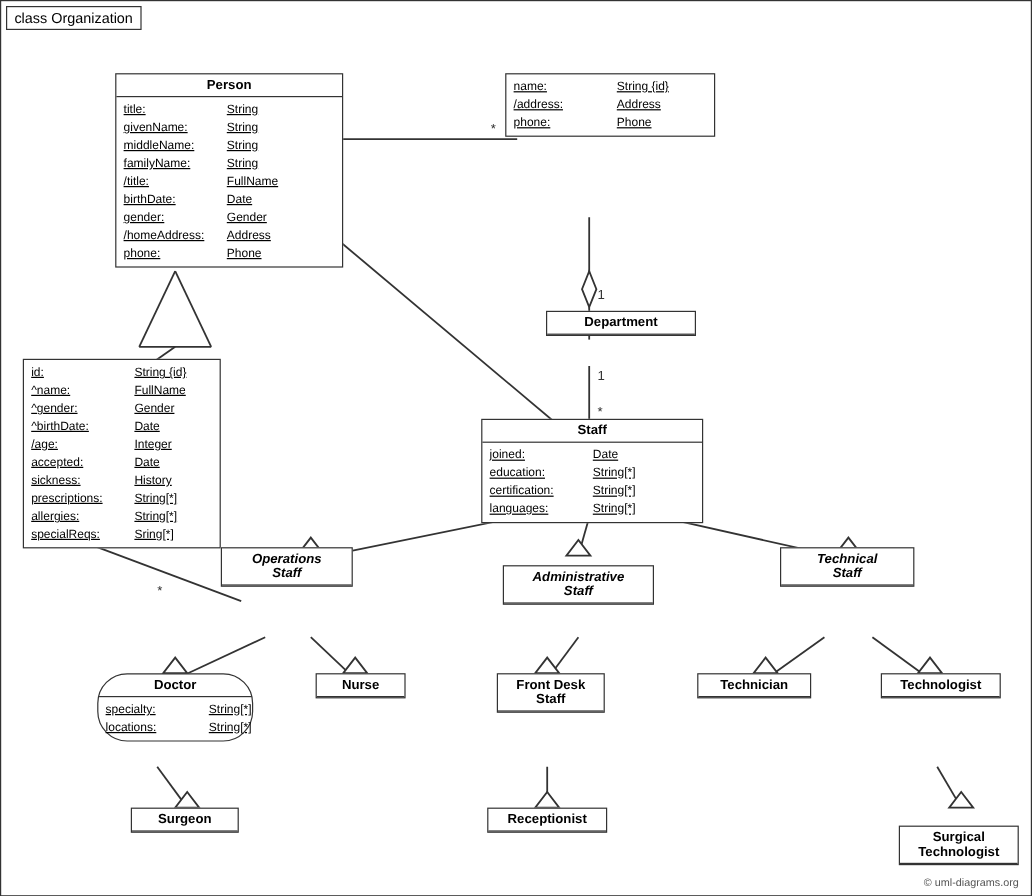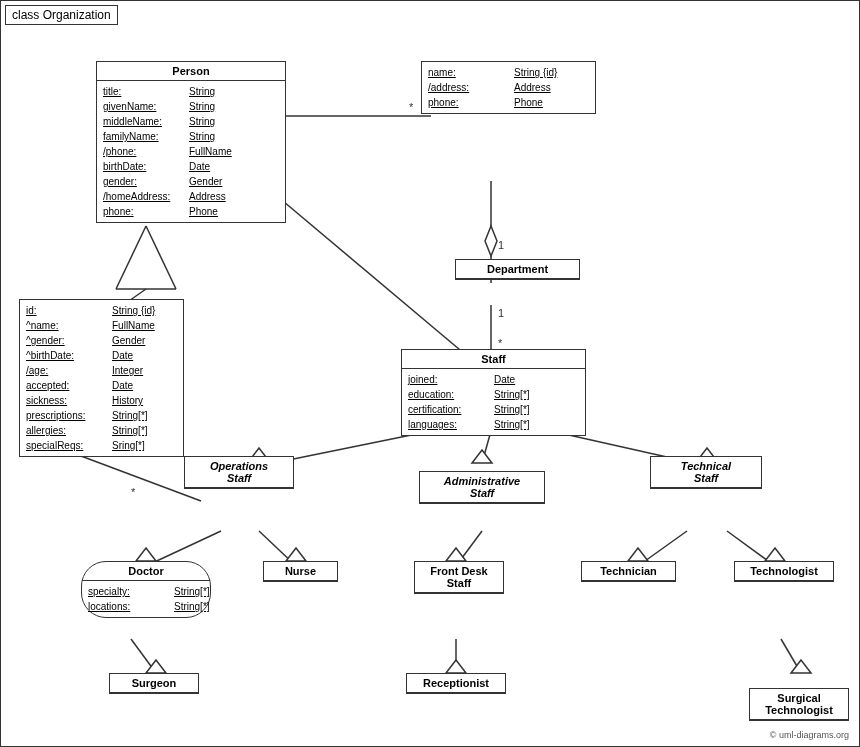--- a/index.html
+++ b/index.html
@@ -158,21 +158,21 @@
         </div>
       <div class="attr-row">
           <span class="attr-name">middleName:</span>
           <span class="attr-type">String</span>
         </div>
       <div class="attr-row">
           <span class="attr-name">familyName:</span>
           <span class="attr-type">String</span>
         </div>
       <div class="attr-row">
-          <span class="attr-name">/phone:</span>
+          <span class="attr-name">/title:</span>
           <span class="attr-type">FullName</span>
         </div>
       <div class="attr-row">
           <span class="attr-name">birthDate:</span>
           <span class="attr-type">Date</span>
         </div>
       <div class="attr-row">
           <span class="attr-name">gender:</span>
           <span class="attr-type">Gender</span>
         </div>

